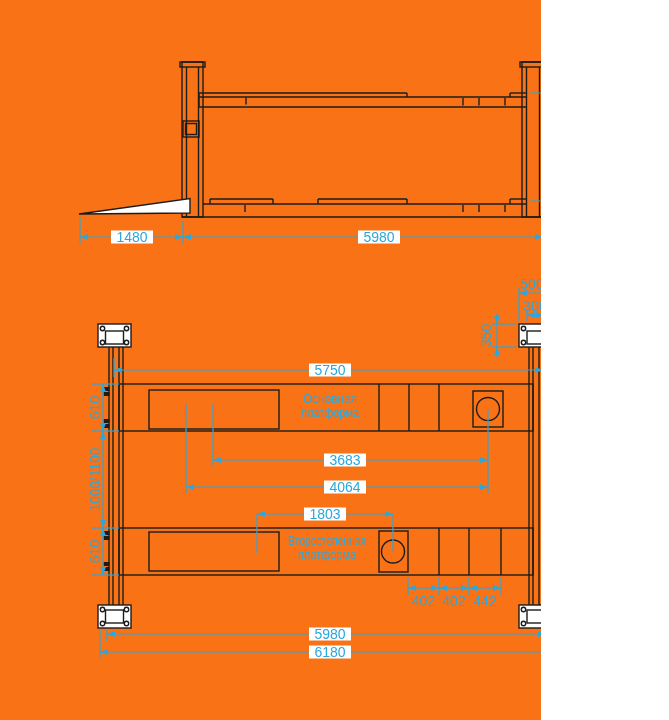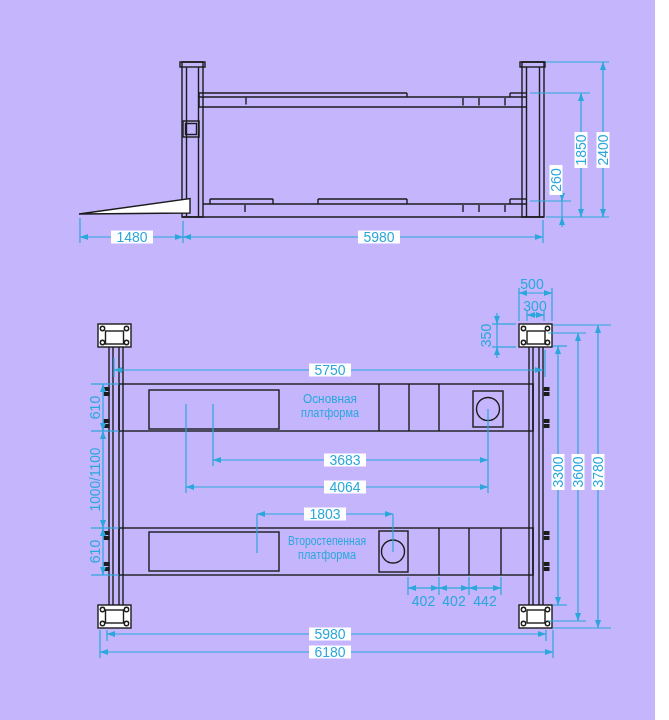--- a/index.html
+++ b/index.html
@@ -1,16 +1,16 @@
 <!DOCTYPE html>
 <html><head>
 <meta charset="utf-8">
 <style>
   html,body{margin:0;padding:0;background:#ffffff;}
-  #stage{position:relative;width:655px;height:720px;background:#c4b5fd;overflow:hidden;}
+  #stage{position:relative;width:541px;height:720px;background:#f97316;overflow:hidden;}
   svg{display:block;}
   .ink *{stroke:#1c1c1c;fill:none;stroke-width:1.4;}
   .ink .fillw{fill:#ffffff;}
   .ink .solid{fill:#1c1c1c;stroke:none;}
   .dim line{stroke:#2ba7dc;fill:none;stroke-width:1.2;}
   .dim .bg{fill:#ffffff;stroke:none;}
   text.d{fill:#2ba7dc;font:14px "Liberation Sans",sans-serif;text-anchor:middle;}
   text.lbl{fill:#2ba7dc;font:12.5px "Liberation Sans",sans-serif;text-anchor:middle;}
 </style>
 </head>

